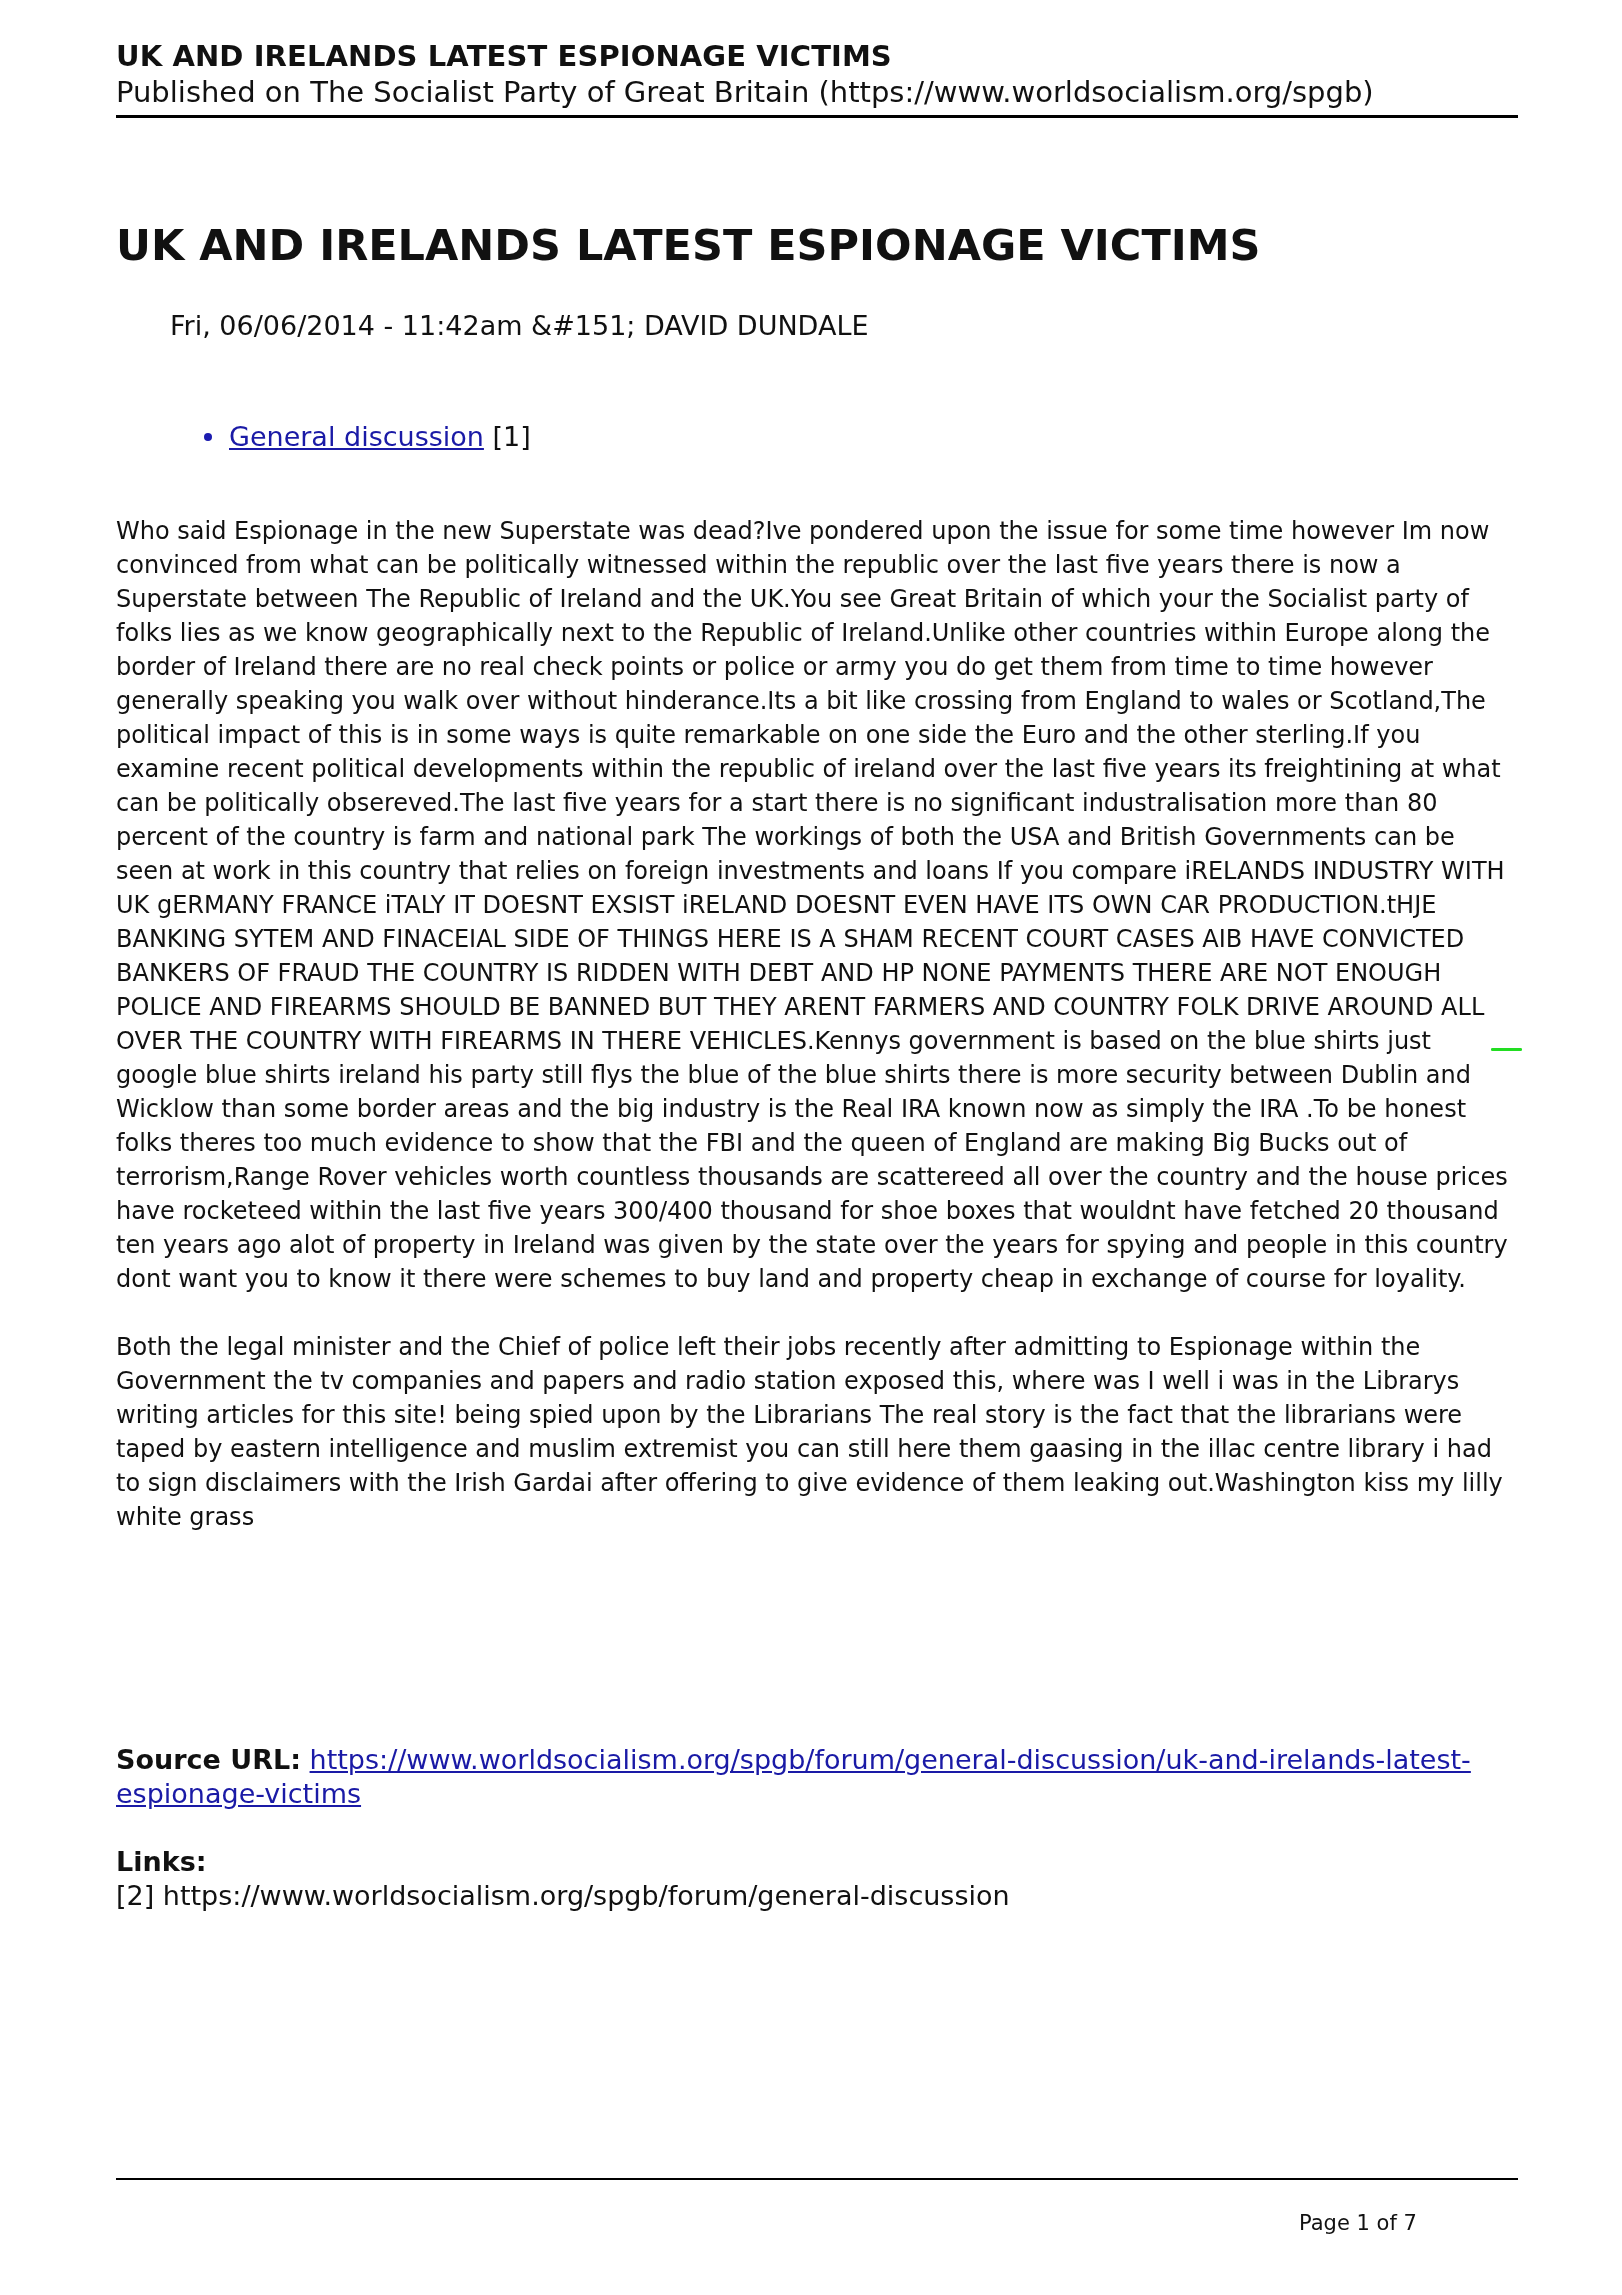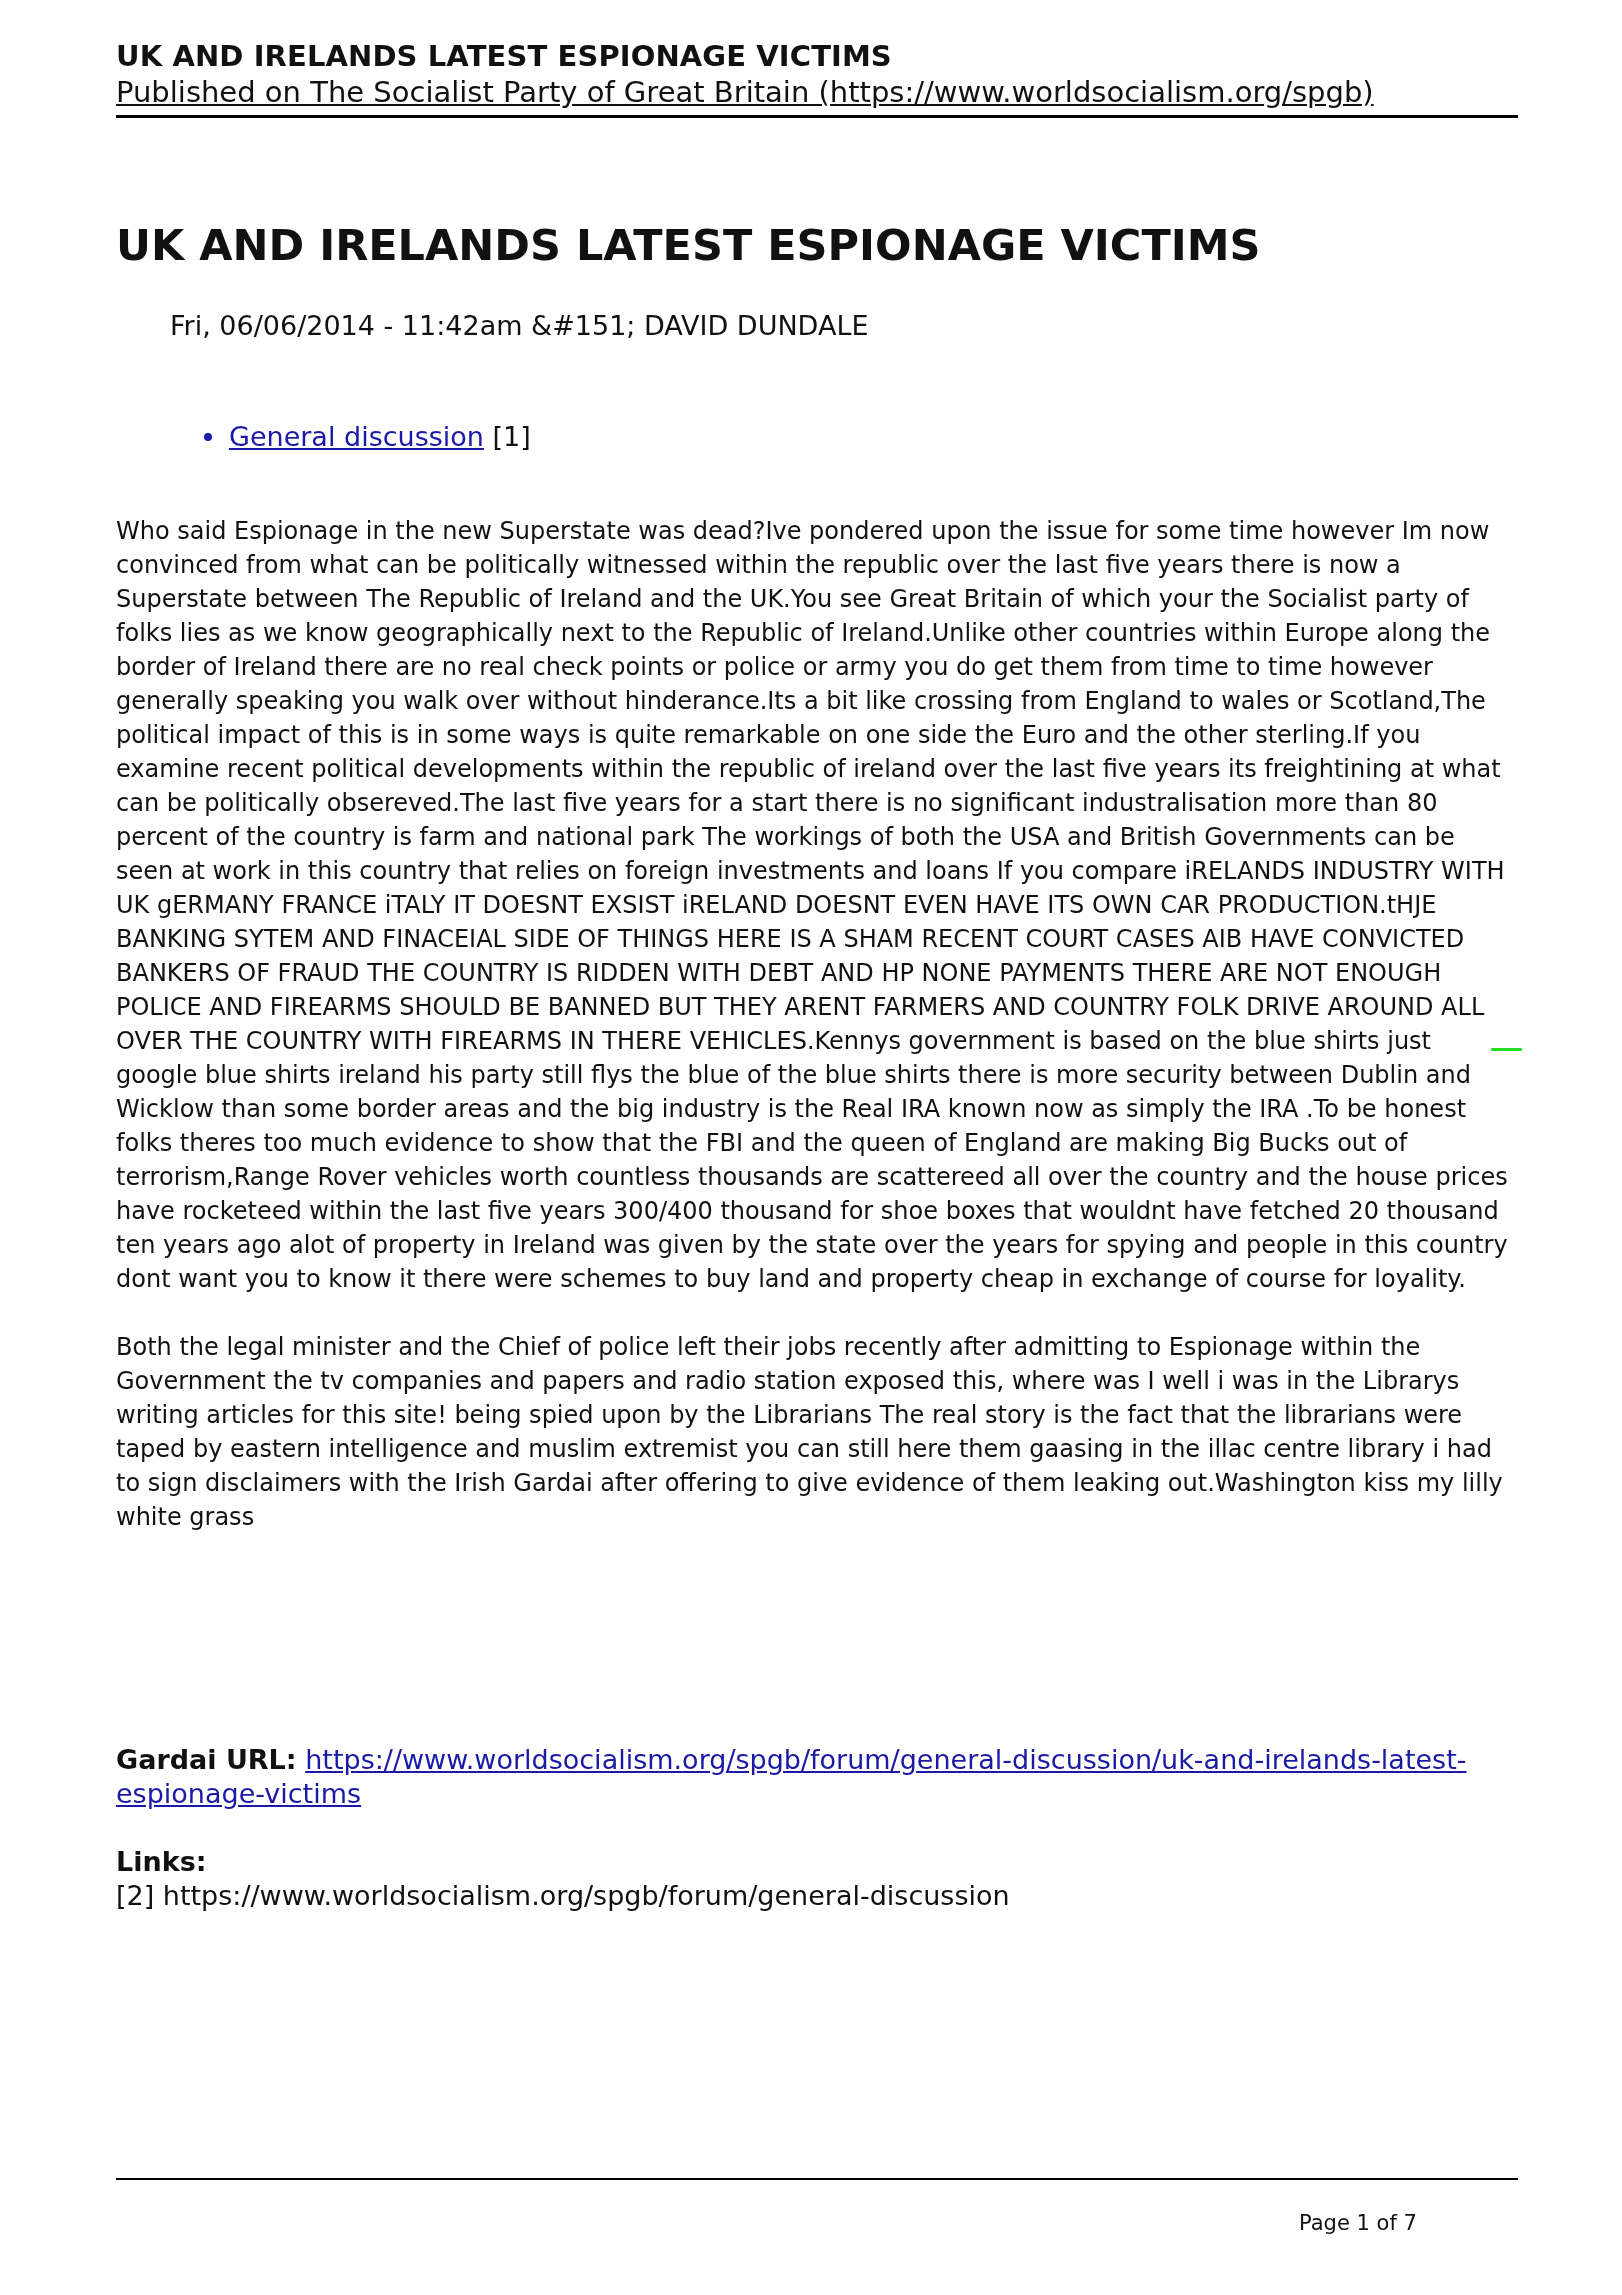--- a/index.html
+++ b/index.html
@@ -32,21 +32,20 @@
       letter-spacing: 0.1px;
       white-space: nowrap;
     }
     .hdr-sub {
       position: absolute;
       left: 0;
       top: 75px;
       font-size: 29px;
       line-height: 34px;
       white-space: nowrap;
-      text-decoration: underline;
     }
     .hdr-rule {
       position: absolute;
       left: 0;
       top: 115px;
       width: 1402px;
       height: 3.3px;
       background: #000000;
     }
     .art-title {
@@ -174,21 +173,21 @@
       <span> <span>[1]</span></span>
     </li>
   </ul>
 
   <div class="body-text">
     <p>Who said Espionage in the new Superstate was dead?Ive pondered upon the issue for some time however Im now convinced from what can be politically witnessed within the republic over the last five years there is now a Superstate between The Republic of Ireland and the UK.You see Great Britain of which your the Socialist party of folks lies as we know geographically next to the Republic of Ireland.Unlike other countries within Europe along the border of Ireland there are no real check points or police or army you do get them from time to time however generally speaking you walk over without hinderance.Its a bit like crossing from England to wales or Scotland,The political impact of this is in some ways is quite remarkable on one side the Euro and the other sterling.If you examine recent political developments within the republic of ireland over the last five years its freightining at what can be politically obsereved.The last five years for a start there is no significant industralisation more than 80 percent of the country is farm and national park The workings of both the USA and British Governments can be seen at work in this country that relies on foreign investments and loans If you compare iRELANDS INDUSTRY WITH UK gERMANY FRANCE iTALY IT DOESNT EXSIST iRELAND DOESNT EVEN HAVE ITS OWN CAR PRODUCTION.tHJE BANKING SYTEM AND FINACEIAL SIDE OF THINGS HERE IS A SHAM RECENT COURT CASES AIB HAVE CONVICTED BANKERS OF FRAUD THE COUNTRY IS RIDDEN WITH DEBT AND HP NONE PAYMENTS THERE ARE NOT ENOUGH POLICE AND FIREARMS SHOULD BE BANNED BUT THEY ARENT FARMERS AND COUNTRY FOLK DRIVE AROUND ALL OVER THE COUNTRY WITH FIREARMS IN THERE VEHICLES.Kennys government is based on the blue shirts just google blue shirts ireland his party still flys the blue of the blue shirts there is more security between Dublin and Wicklow than some border areas and the big industry is the Real IRA known now as simply the IRA .To be honest folks theres too much evidence to show that the FBI and the queen of England are making Big Bucks out of terrorism,Range Rover vehicles worth countless thousands are scattereed all over the country and the house prices have rocketeed within the last five years 300/400 thousand for shoe boxes that wouldnt have fetched 20 thousand ten years ago alot of property in Ireland was given by the state over the years for spying and people in this country dont want you to know it there were schemes to buy land and property cheap in exchange of course for loyality.</p>
     <p>Both the legal minister and the Chief of police left their jobs recently after admitting to Espionage within the Government the tv companies and papers and radio station exposed this, where was I well i was in the Librarys writing articles for this site! being spied upon by the Librarians The real story is the fact that the librarians were taped by eastern intelligence and muslim extremist you can still here them gaasing in the illac centre library i had to sign disclaimers with the Irish Gardai after offering to give evidence of them leaking out.Washington kiss my lilly white grass</p>
   </div>
 
   <div class="source">
-    <span class="label">Gardai URL:</span>
+    <span class="label">Source URL:</span>
     <a class="link" href="#">https://www.worldsocialism.org/spgb/forum/general-discussion/uk-and-irelands-latest-espionage-victims</a>
   </div>
 
   <div class="links">
     <span class="label">Links:</span>
     <span>[2] https://www.worldsocialism.org/spgb/forum/general-discussion</span>
   </div>
 
   <div class="foot-rule"></div>
   <div class="page-num">Page 1 of 7</div>

